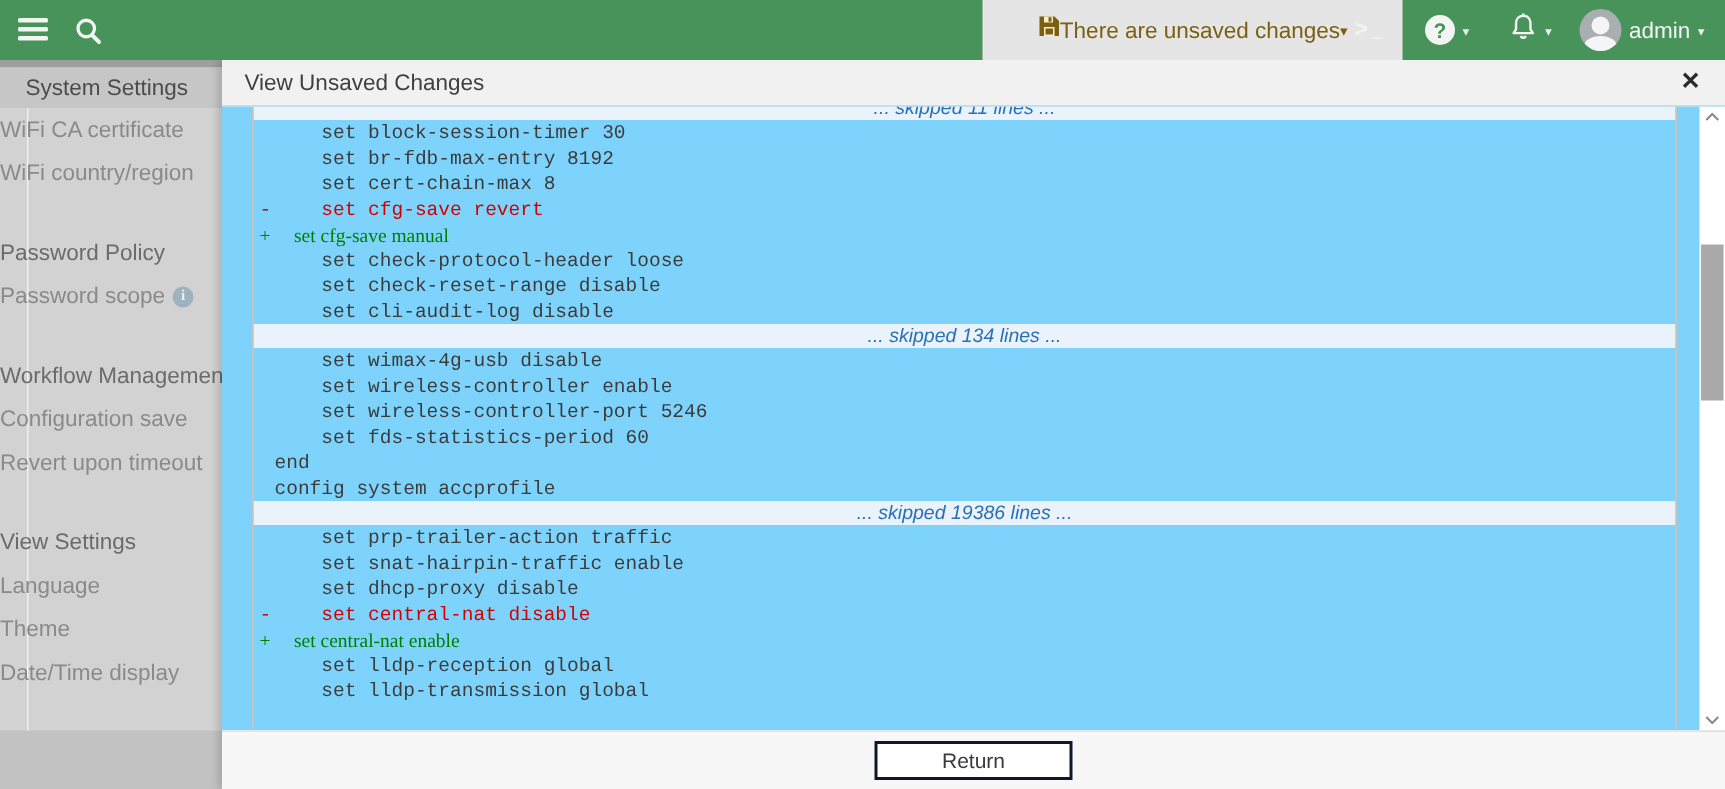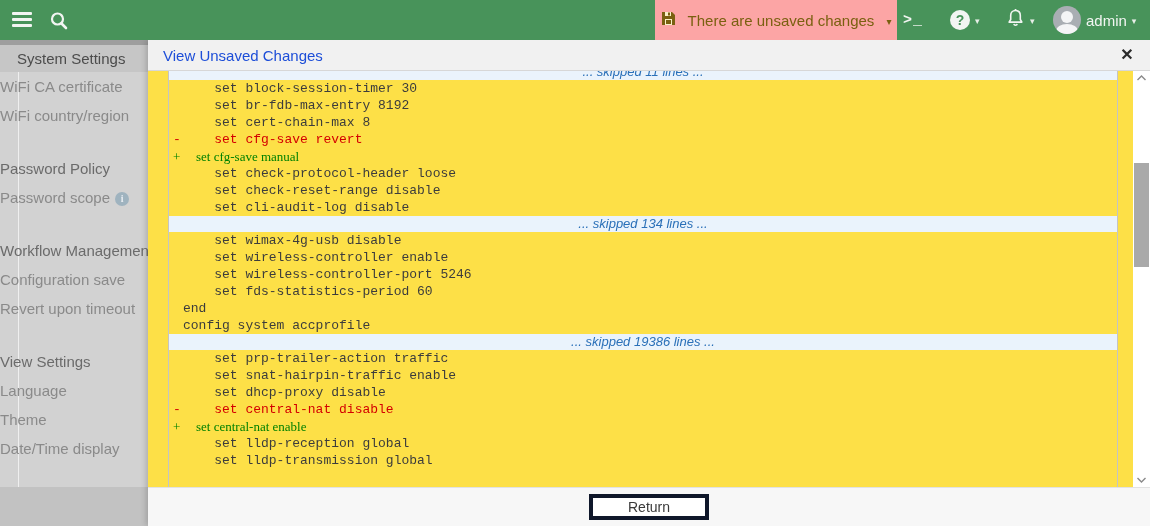--- a/index.html
+++ b/index.html
@@ -4,22 +4,22 @@
 <style>
   * { margin:0; padding:0; box-sizing:border-box; }
   html,body { width:1150px; height:526px; overflow:hidden; }
   body { font-family:"Liberation Sans", sans-serif; background:#d2d2d2; position:relative; }
 
   
   .topbar { position:absolute; left:0; top:0; width:1150px; height:40px; background:#48935a; z-index:30; }
   .hamburger { position:absolute; left:12px; top:12px; width:20px; height:16px; cursor:pointer; }
   .hamburger span { display:block; height:3px; background:#f2f5f2; margin-bottom:3px; border-radius:1px; }
   .searchbtn { position:absolute; left:48px; top:10px; width:22px; height:22px; }
-  .unsaved-btn { position:absolute; left:655px; top:0; width:242px; height:40px; background:#fca5a5;
-                 display:flex; align-items:center; justify-content:center; gap:12px; cursor:pointer; }
+  .unsaved-btn { position:absolute; left:655px; top:0; width:280px; height:40px; background:#e5e5e5;
+                 display:flex; align-items:center; justify-content:center; gap:0; cursor:pointer; }
   .unsaved-btn .lbl { color:#7a6010; font-size:15px; }
   .unsaved-btn .caret { color:#7a6010; font-size:10px; margin-top:2px; }
   .tb-item { position:absolute; top:0; height:40px; display:flex; align-items:center; gap:5px; color:#eef4ee; }
   .cli-icon { font-family:"Liberation Mono", monospace; font-weight:bold; font-size:15px; letter-spacing:1px; color:#f2f5f2; }
   .help-circle { width:20px; height:20px; border-radius:50%; background:#f2f5f2; color:#48935a;
                  font-weight:bold; font-size:14px; display:flex; align-items:center; justify-content:center; }
   .tb-caret { font-size:9px; color:#e8efe8; margin-top:2px; }
   .avatar { width:28px; height:28px; border-radius:50%; background:#a9aeb3; position:relative; overflow:hidden; }
   .avatar .head { position:absolute; left:8px; top:5px; width:12px; height:12px; border-radius:50%; background:#f4f5f6; }
   .avatar .bust { position:absolute; left:3px; top:18px; width:22px; height:14px; border-radius:50%; background:#f4f5f6; }
@@ -39,45 +39,45 @@
   .info-dot { display:inline-block; width:14px; height:14px; border-radius:50%; background:#9fb3bf;
               color:#e9eef2; font-size:10px; font-weight:bold; text-align:center; line-height:14px;
               vertical-align:middle; margin-left:5px; font-family:"Liberation Serif", serif; }
   .bottomstrip { position:absolute; left:0; top:447px; width:148px; height:39px; background:#c2c2c2; }
 
   
   .modal { position:absolute; left:148px; top:40px; width:1002px; height:486px; background:#fff;
            box-shadow:-2px 0 6px rgba(0,0,0,.18); z-index:20; }
   .modal-header { position:absolute; left:0; top:0; width:1002px; height:31px; background:#f1f1f1;
                   border-bottom:1px solid #d7d7d7; }
-  .modal-title { position:absolute; left:15px; top:0; line-height:31px; font-size:15px; color:#1d4ed8; }
+  .modal-title { position:absolute; left:15px; top:0; line-height:31px; font-size:15px; color:#404040; }
   .modal-close { position:absolute; right:13px; top:5px; width:20px; height:20px; font-size:16px;
                  font-weight:bold; color:#2b2b2b; text-align:center; line-height:20px; cursor:pointer; }
-  .modal-body { position:absolute; left:0; top:31px; width:1002px; height:416px; background:#fde047; overflow:hidden; }
+  .modal-body { position:absolute; left:0; top:31px; width:1002px; height:416px; background:#7dd3fc; overflow:hidden; }
 
   .diff-box { position:absolute; left:20px; top:0; width:950px; height:416px; overflow:hidden;
               border-left:1px solid #c4c4c4; border-right:1px solid #c4c4c4; }
   .diff-inner { margin-top:-7px; }
   .dl { white-space:pre; }
   .dl.code-line { font-family:"Liberation Mono", monospace; font-size:13px; line-height:17px; height:17px;
                   color:#3c3c3c; padding-left:4px; }
   .dl .marker { display:inline-block; width:10px; }
   .dl.del, .dl.del .marker { color:#d40000; }
   .dl.add, .dl.add .marker { color:#008000;font-family:Liberation Serif, serif; }
   .dl.skip { height:16px; line-height:16px; background:#eaf3fc; color:#2a70b8; font-size:13px;
              font-style:italic; text-align:center; font-family:"Liberation Sans", sans-serif; }
 
   .scrollcol { position:absolute; right:0; top:0; width:17px; height:416px; background:#fff; }
   .scrollcol .btn { position:absolute; left:0; width:17px; height:16px; color:#8a8a8a; text-align:center; cursor:pointer; }
   .scrollcol .btn svg { display:block; margin:4px auto 0; }
   .scroll-thumb { position:absolute; left:1px; top:92px; width:15px; height:104px; background:#a9a9a9; cursor:pointer; }
 
   .modal-footer { position:absolute; left:0; top:447px; width:1002px; height:39px; background:#f7f7f7;
                   border-top:1px solid #e2e2e2; display:flex; align-items:center; justify-content:center; }
-  .return-btn { width:120px; height:26px; background:#fff; border:4px solid #0f172a; color:#3a3a3a;
+  .return-btn { width:132px; height:26px; background:#fff; border:2px solid #0f172a; color:#3a3a3a;
                 font-size:14px; font-family:"Liberation Sans", sans-serif; cursor:pointer; }
 </style>
 </head>
 <body>
 
 <div class="topbar">
   <div class="hamburger">
       <span></span>
       <span></span>
       <span></span>

